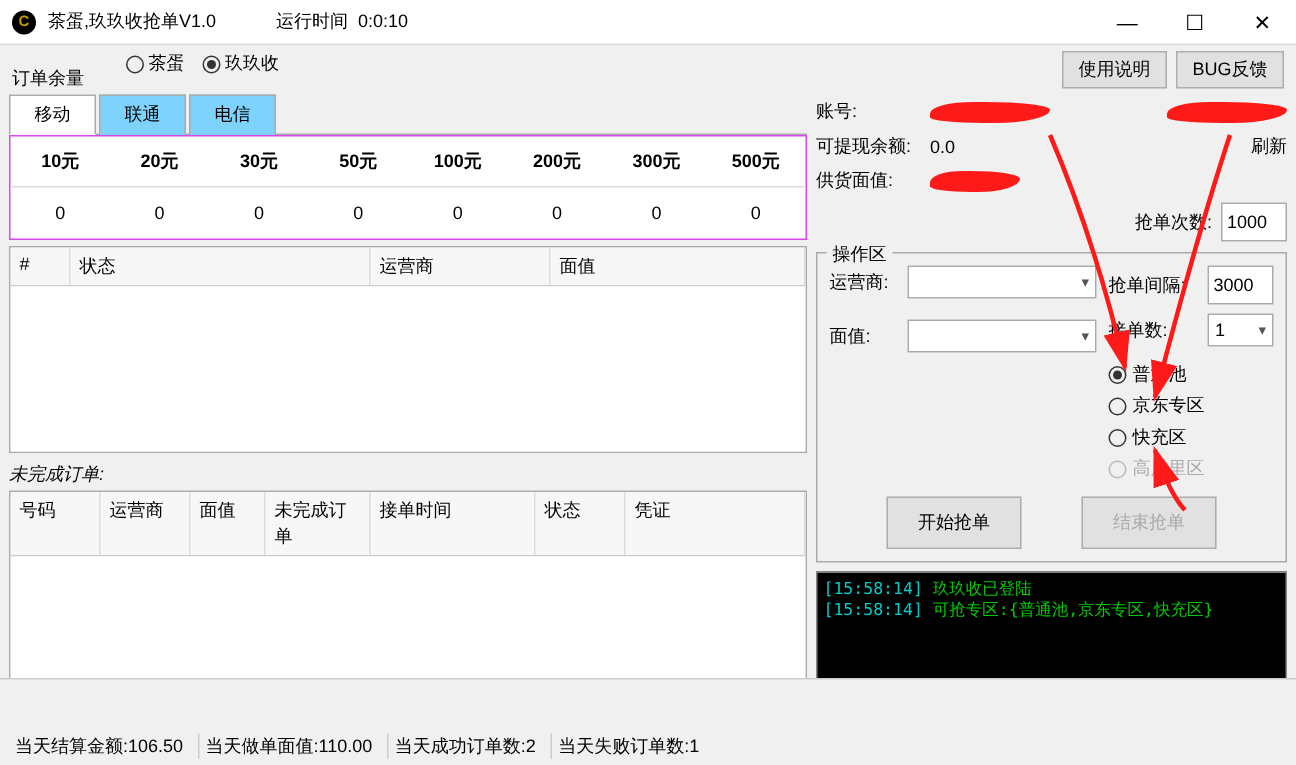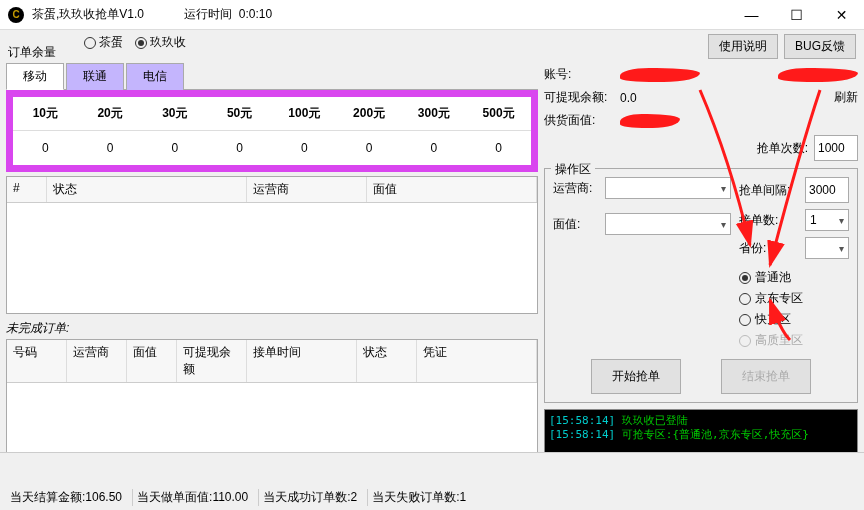--- a/index.html
+++ b/index.html
@@ -18,23 +18,23 @@
 .radio { width: 12px; height: 12px; border: 1px solid #333; border-radius: 50%; display: inline-block; position: relative; }
 .radio.checked::after { content: ""; width: 6px; height: 6px; background: #333; border-radius: 50%; position: absolute; top: 2px; left: 2px; }
 .btn { border: 1px solid #adadad; background: #e1e1e1; padding: 3px 10px; font-size: 12px; cursor: pointer; font-family: inherit; }
 .btn.big { padding: 8px 20px; }
 .btn:disabled { color: #aaa; }
 .right-btns { margin-left: auto; display: flex; gap: 6px; }
 .content { display: flex; padding: 0 6px; gap: 6px; }
 .leftcol { width: 532px; display: flex; flex-direction: column; }
 .rightcol { flex: 1; display: flex; flex-direction: column; }
 .tabs { display: flex; border-bottom: 1px solid #aaa; }
-.tab { padding: 4px 16px; border: 1px solid #aaa; border-bottom: none; background: #c4b5fd; margin-right: 2px; margin-bottom: -1px; cursor: pointer; }
+.tab { padding: 4px 16px; border: 1px solid #aaa; border-bottom: none; background: #7dd3fc; margin-right: 2px; margin-bottom: -1px; cursor: pointer; }
 .tab.active { background: #fff; border-bottom: 1px solid #fff; }
-.denom-table { border: 7px solid #d946ef; background: #fff; }
+.denom-table { border: 1px solid #d946ef; background: #fff; }
 .denom-table .hdr, .denom-table .valrow { display: flex; }
 .denom-table .hdr > div, .denom-table .valrow > div { flex: 1; text-align: center; padding: 8px 0; }
 .denom-table .hdr { font-weight: bold; border-bottom: 1px solid #ddd; }
 .denom-table .valrow > div { padding: 10px 0; }
 .grid { border: 1px solid #aaa; background: #fff; overflow: hidden; }
 .grid .ghdr { display: flex; background: #f7f7f7; border-bottom: 1px solid #ccc; }
 .grid .ghdr > div { padding: 4px 6px; border-right: 1px solid #ddd; font-size: 12px; }
 .grid .gbody { background: #fff; }
 .section-lbl { padding: 2px 0; font-size: 12px; }
 .info-row { display: flex; align-items: center; padding: 3px 0; gap: 6px; position: relative; }
@@ -139,21 +139,21 @@
       <div class="gbody" style="height:112px"></div>
     </div>
 
     <div class="section-lbl" style="margin-top:4px;font-style:italic;">未完成订单:</div>
 
     <div class="grid" style="height:150px;">
       <div class="ghdr">
         <div style="width:60px">号码</div>
         <div style="width:60px">运营商</div>
         <div style="width:50px">面值</div>
-        <div style="width:70px">可提现余额</div>
+        <div style="width:70px">未完成订单</div>
         <div style="width:110px">接单时间</div>
         <div style="width:60px">状态</div>
         <div style="flex:1">凭证</div>
       </div>
       <div class="gbody" style="height:124px"></div>
     </div>
   </div>
 
   <div class="rightcol">
     <div class="info-row">
@@ -192,24 +192,20 @@
         <div class="opright">
           <div class="oprow">
             <span>抢单间隔:</span>
             <input class="numinput" value="3000" style="">
           </div>
           <div class="oprow">
             <span>接单数:</span>
             <div class="sel" style="width:44px">
                 <span>1</span>
               </div>
-          </div>
-          <div class="oprow">
-            <span>省份:</span>
-            <div class="sel" style="width:44px"></div>
           </div>
           <div class="pool">
             <div class="radio-item">
                 <span class="radio checked"></span>
                 <span>普通池</span>
               </div>
             <div class="radio-item">
                 <span class="radio"></span>
                 <span>京东专区</span>
               </div>

